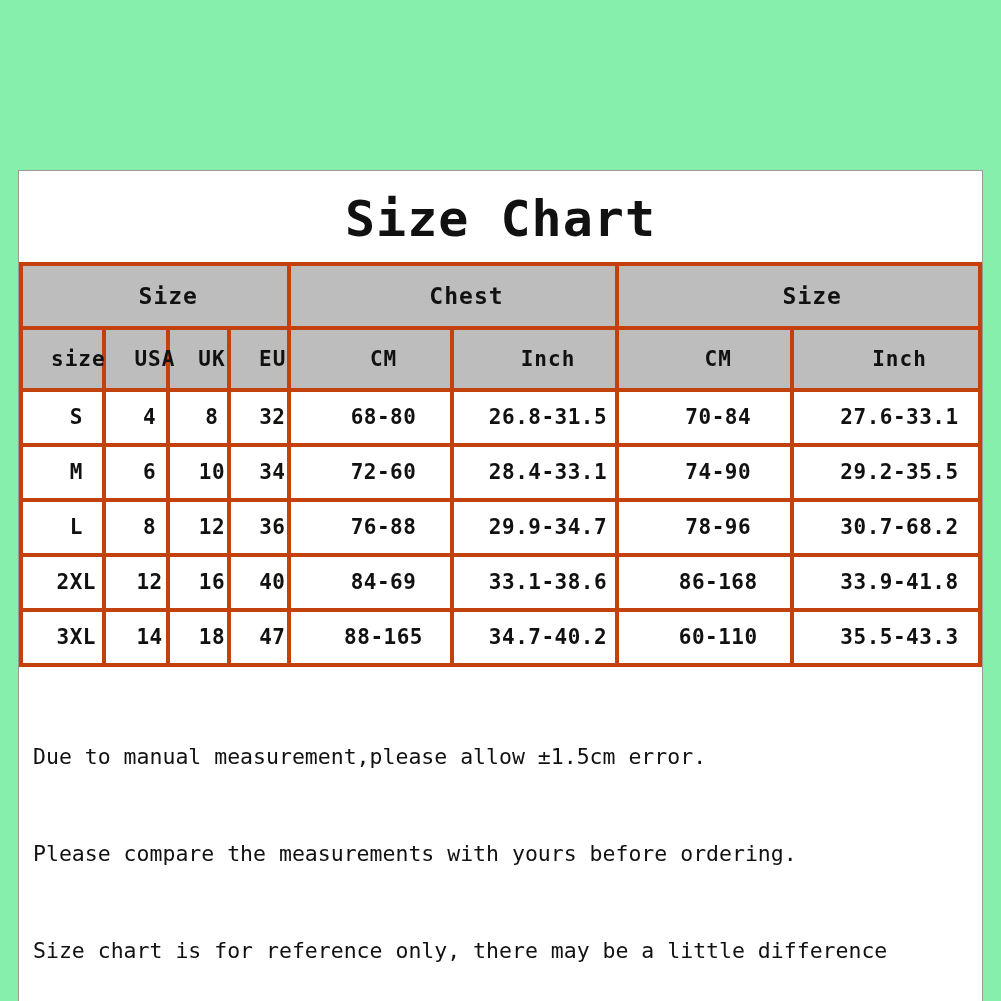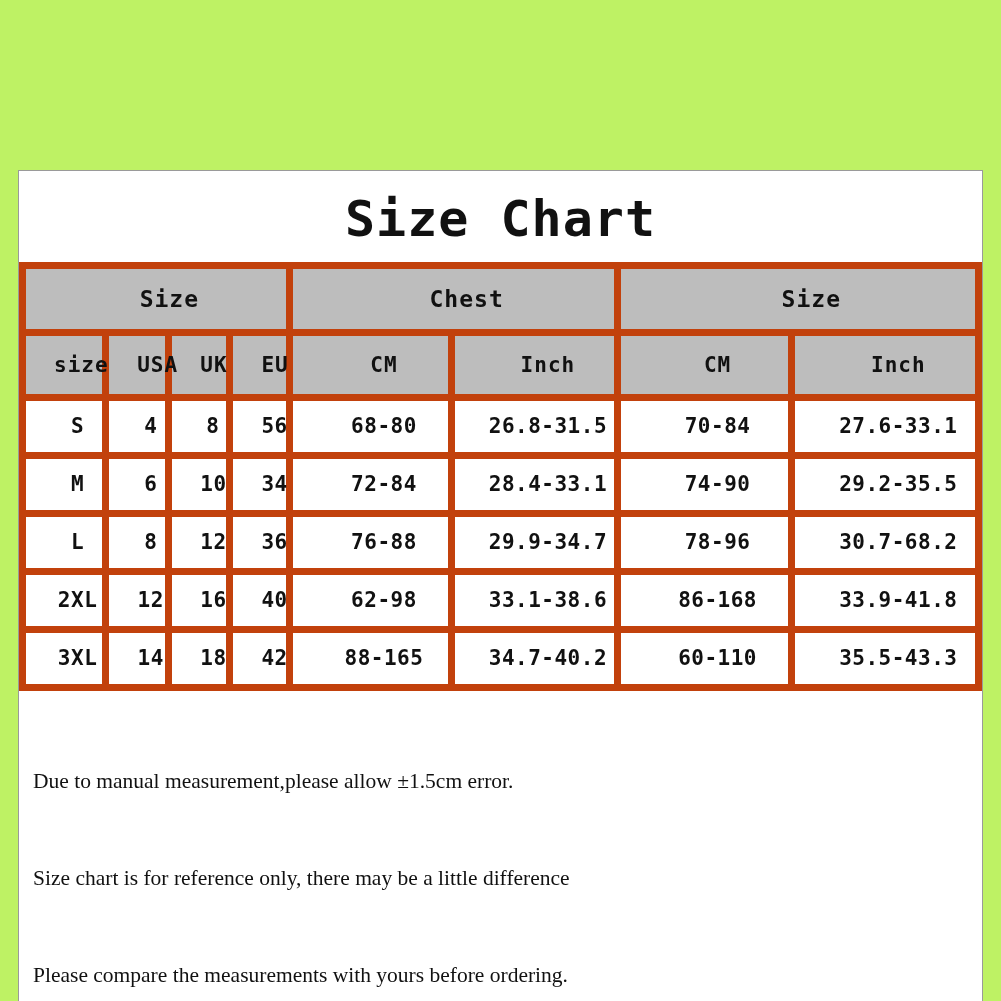--- a/index.html
+++ b/index.html
@@ -7,21 +7,21 @@
     padding: 0;
     background: #ffffff;
     width: 1001px;
     height: 1001px;
     font-family: "DejaVu Sans Mono", monospace;
   }
   #root {
     position: relative;
     width: 1001px;
     height: 1001px;
-    background: #bef264;
+    background: #86efac;
   }
   .card {
     position: absolute;
     left: 18px;
     top: 170px;
     width: 965px;
     background: #ffffff;
     border: 1px solid #9a9a9a;
     box-sizing: border-box;
   }
@@ -34,21 +34,21 @@
     color: #111111;
     padding: 22px 0 16px 0;
     line-height: 1.05;
   }
   table.size-table {
     border-collapse: collapse;
     width: 100%;
     table-layout: fixed;
   }
   table.size-table td, table.size-table th {
-    border: 7px solid #c2410c;
+    border: 4px solid #c2410c;
     text-align: center;
     color: #111111;
     font-family: "DejaVu Sans Mono", monospace;
     font-weight: bold;
     padding-left: 28px;
   }
   tr.group-row th {
     background: #bdbdbd;
     font-size: 23px;
     height: 58px;
@@ -68,21 +68,21 @@
   }
   .note {
     padding: 10px 12px 16px 14px;
     font-family: "DejaVu Sans Mono", monospace;
     font-size: 21.5px;
     line-height: 1.5;
     color: #111111;
     letter-spacing: 0px;
     white-space: pre-wrap;
   }
-  .note-line { display: block; font-family: Liberation Serif, serif; }
+  .note-line { display: block; }
   
   col.c-size  { width: 8.7%; }
   col.c-usa   { width: 6.6%; }
   col.c-uk    { width: 6.4%; }
   col.c-eu    { width: 6.2%; }
   col.c-ccm   { width: 17.0%; }
   col.c-cin   { width: 17.3%; }
   col.c-wcm   { width: 18.2%; }
   col.c-win   { width: 19.6%; }
 </style>
@@ -120,70 +120,70 @@
           <th>Inch</th>
           <th>CM</th>
           <th>Inch</th>
         </tr>
       </thead>
       <tbody>
         <tr class="data-row">
           <td>S</td>
           <td>4</td>
           <td>8</td>
-          <td>56</td>
+          <td>32</td>
           <td>68-80</td>
           <td>26.8-31.5</td>
           <td>70-84</td>
           <td>27.6-33.1</td>
         </tr>
         <tr class="data-row">
           <td>M</td>
           <td>6</td>
           <td>10</td>
           <td>34</td>
-          <td>72-84</td>
+          <td>72-60</td>
           <td>28.4-33.1</td>
           <td>74-90</td>
           <td>29.2-35.5</td>
         </tr>
         <tr class="data-row">
           <td>L</td>
           <td>8</td>
           <td>12</td>
           <td>36</td>
           <td>76-88</td>
           <td>29.9-34.7</td>
           <td>78-96</td>
           <td>30.7-68.2</td>
         </tr>
         <tr class="data-row">
           <td>2XL</td>
           <td>12</td>
           <td>16</td>
           <td>40</td>
-          <td>62-98</td>
+          <td>84-69</td>
           <td>33.1-38.6</td>
           <td>86-168</td>
           <td>33.9-41.8</td>
         </tr>
         <tr class="data-row">
           <td>3XL</td>
           <td>14</td>
           <td>18</td>
-          <td>42</td>
+          <td>47</td>
           <td>88-165</td>
           <td>34.7-40.2</td>
           <td>60-110</td>
           <td>35.5-43.3</td>
         </tr>
       </tbody>
     </table>
 
     <div class="note">
       <span class="note-line">Due to manual measurement,please allow ±1.5cm error.</span>
+      <span class="note-line">Please compare the measurements with yours before ordering.</span>
       <span class="note-line">Size chart is for reference only, there may be a little difference</span>
-      <span class="note-line">Please compare the measurements with yours before ordering.</span>
       
     </div>
 
   </div>
 </div>
 
 </body></html>

